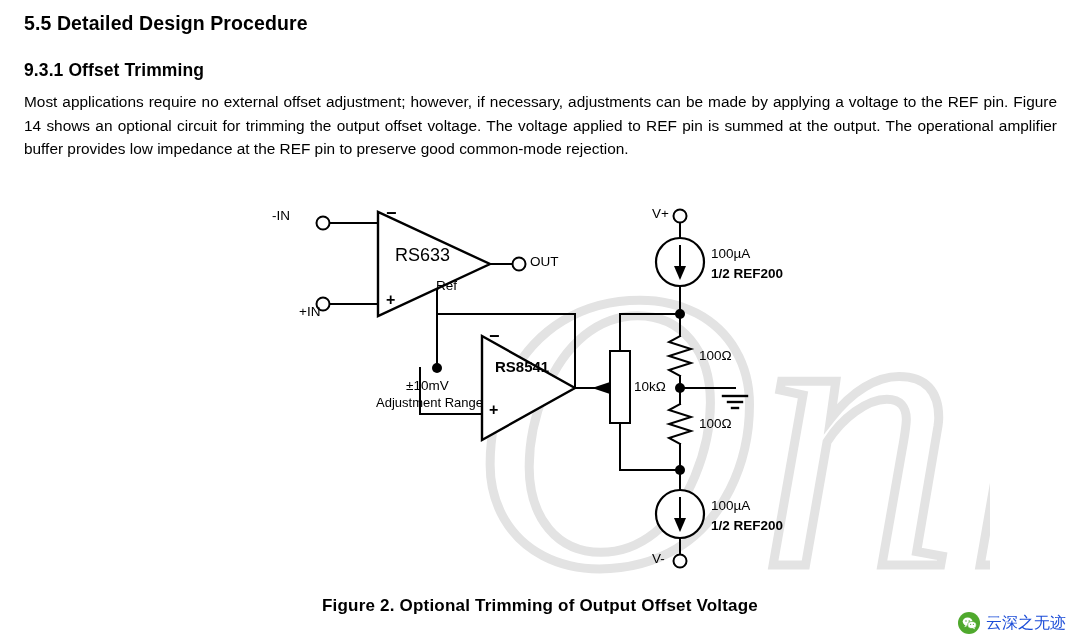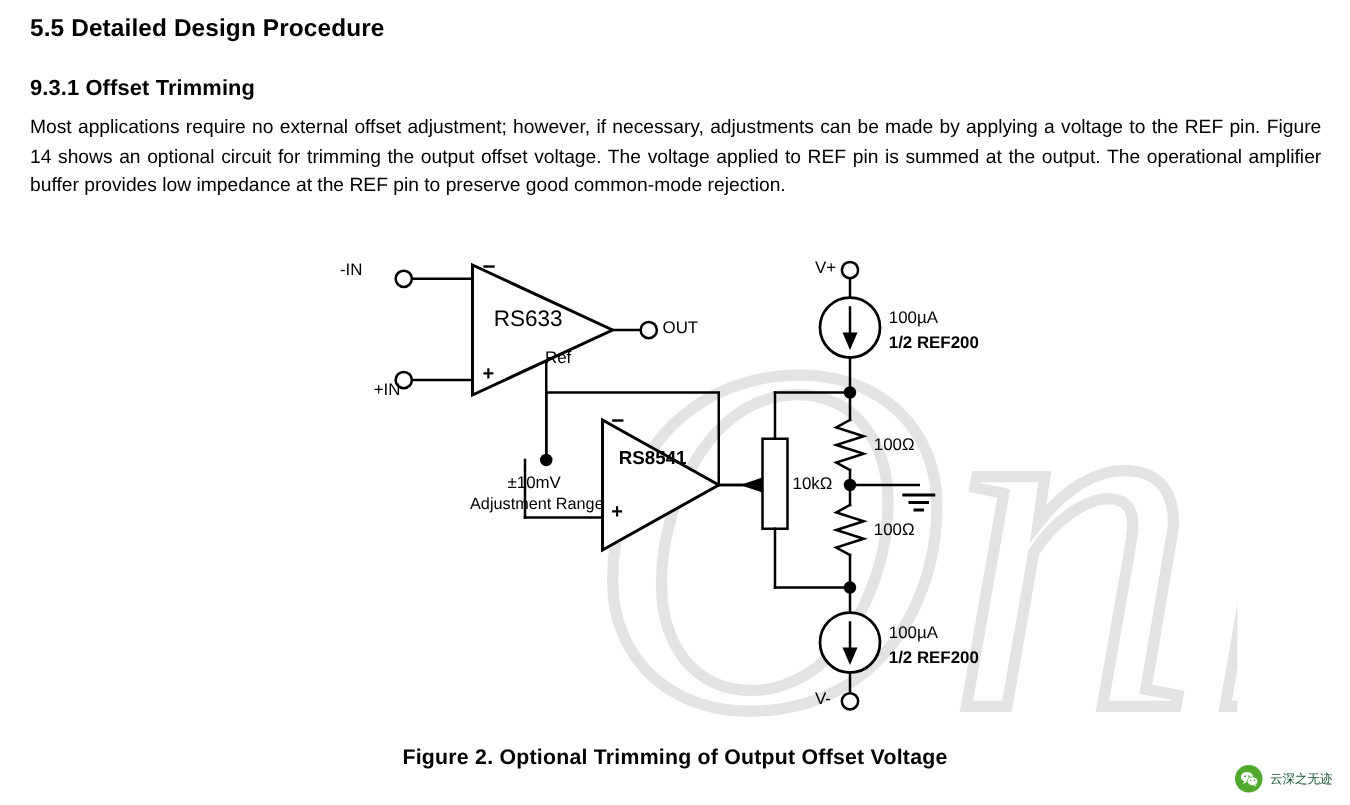--- a/index.html
+++ b/index.html
@@ -94,22 +94,22 @@
   .wx-icon {
     width: 22px;
     height: 22px;
     border-radius: 50%;
     background: #4fa92d;
     display: flex;
     align-items: center;
     justify-content: center;
   }
   .wx-text {
-    font-size: 10px;
-    color: #14532d;
+    font-size: 16px;
+    color: #1d4ed8;
     font-family: Liberation Mono, monospace;
   }
 </style>
 </head>
 <body>
 
 <div class="watermark">
   <svg width="520" height="430" viewBox="0 0 520 430" xmlns="http://www.w3.org/2000/svg">
     <text x="0" y="350" font-family="Liberation Serif, serif" font-size="400" fill="none" stroke="#e3e3e3" stroke-width="9" font-style="italic">Only</text>
   </svg>

